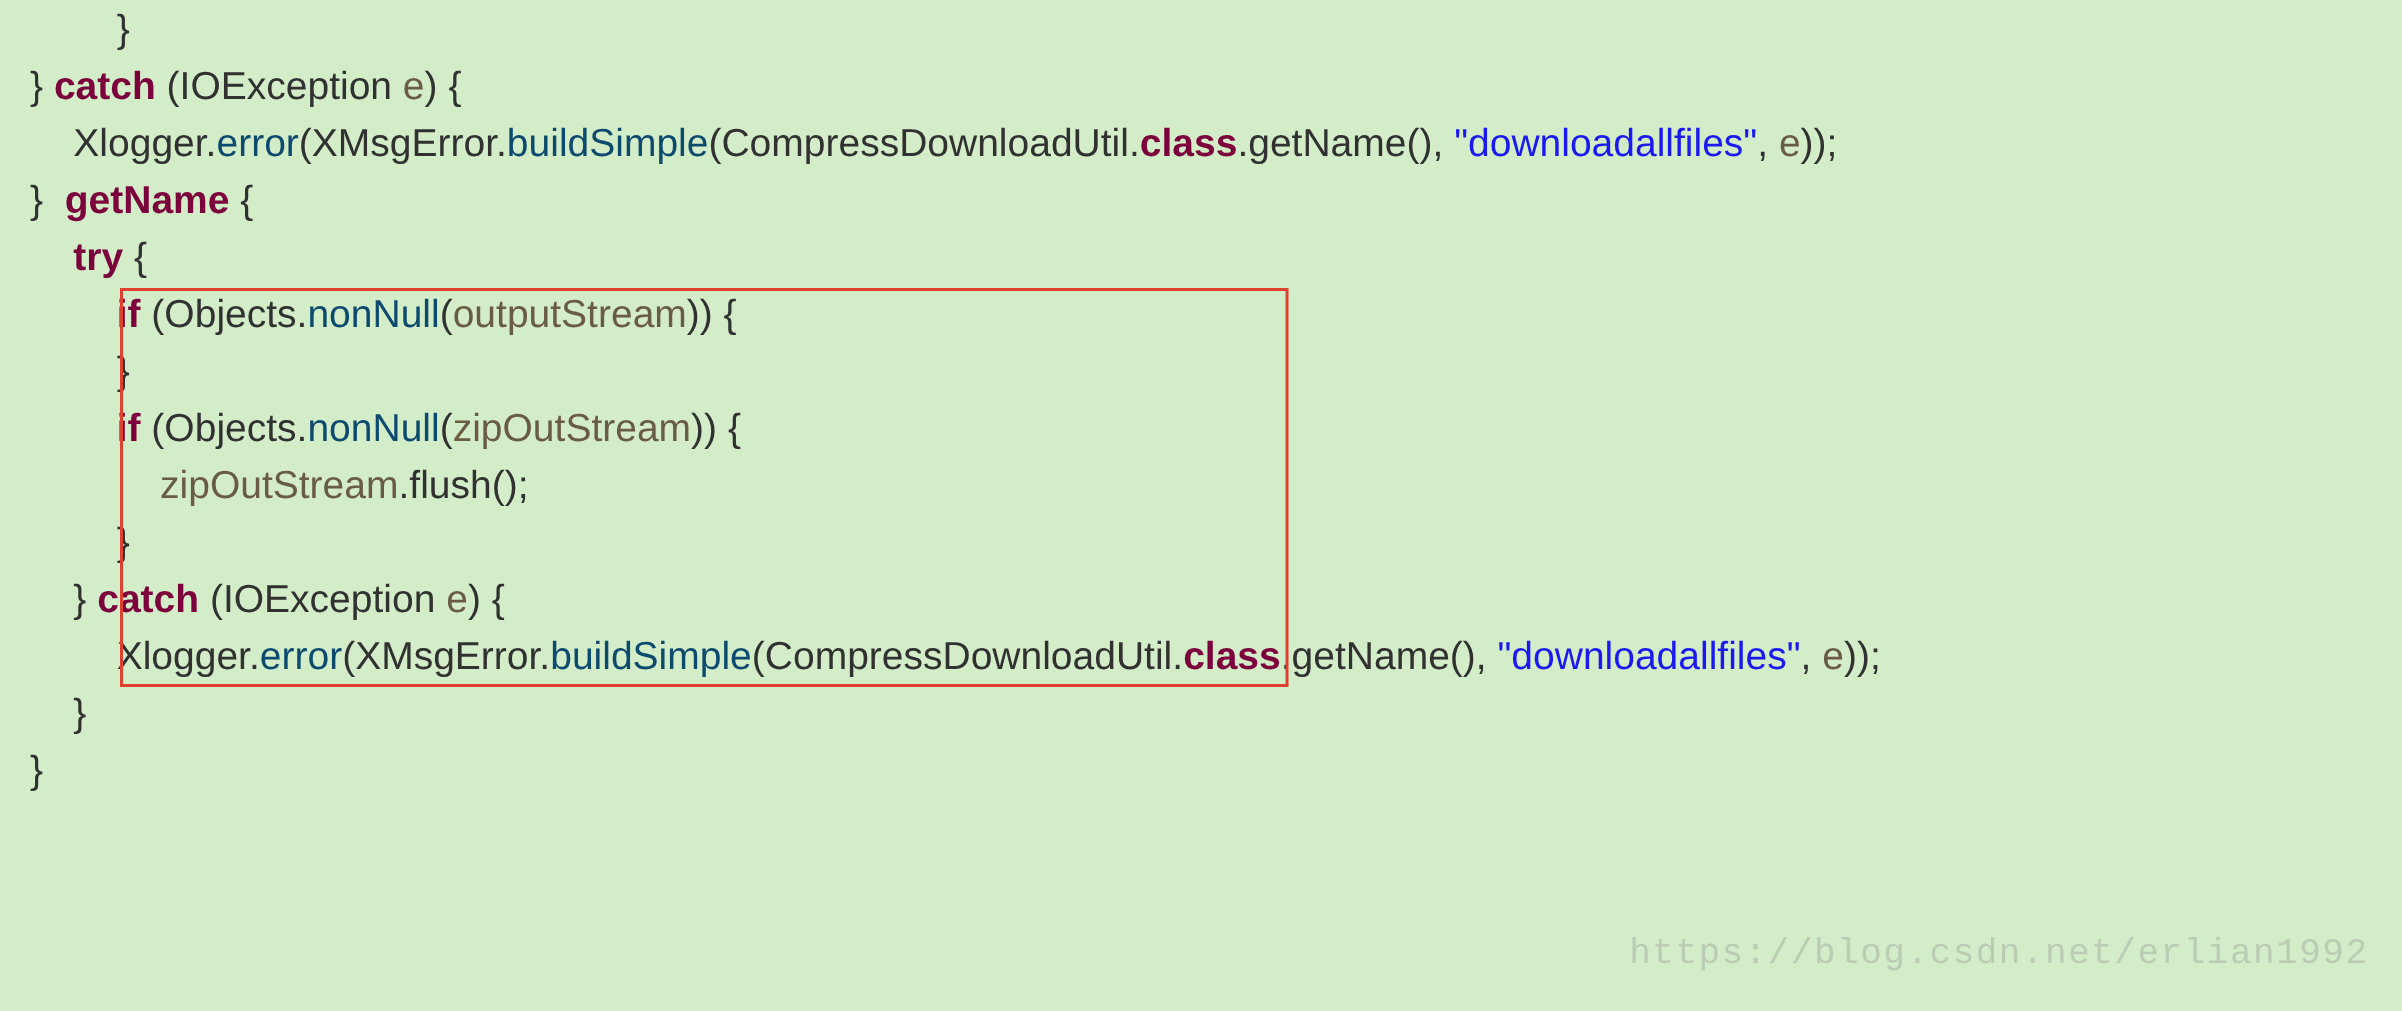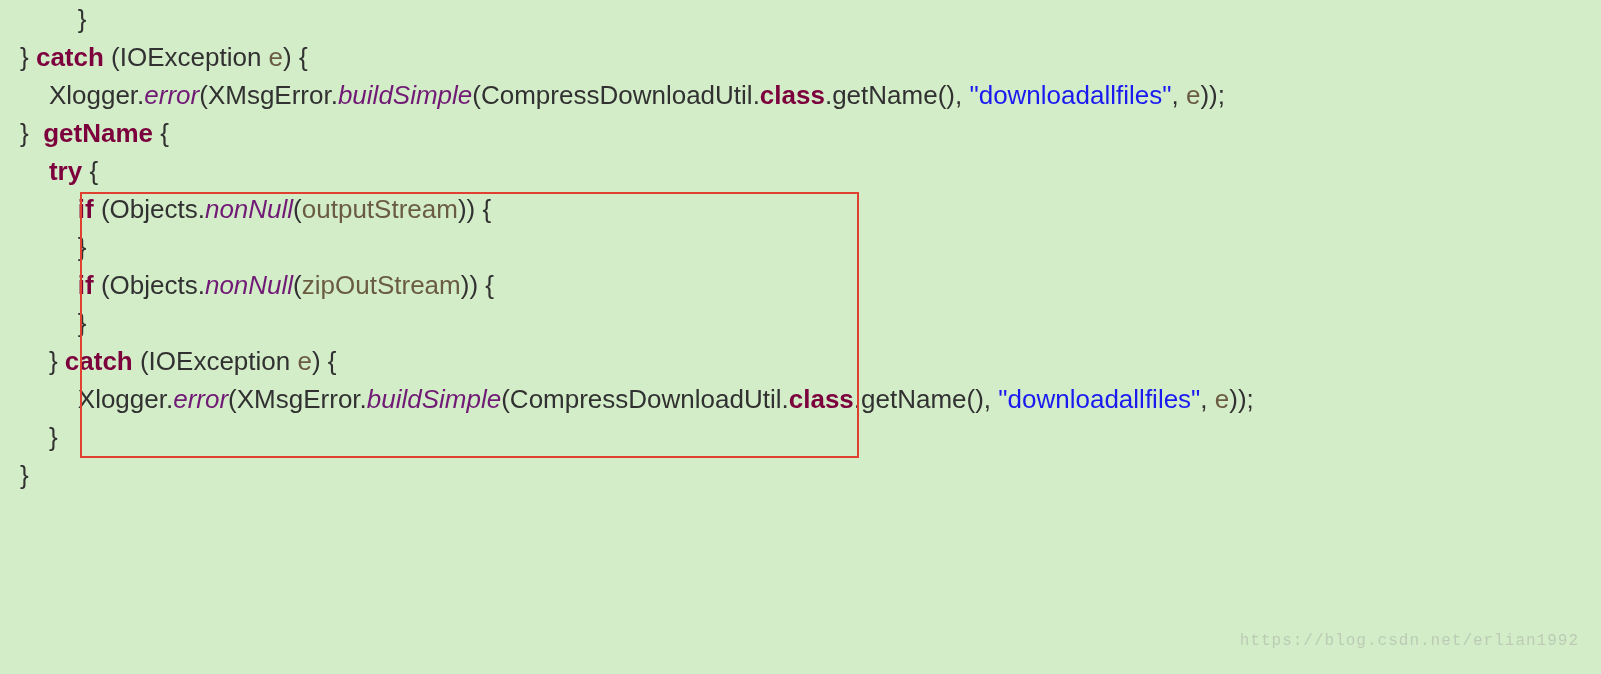--- a/index.html
+++ b/index.html
@@ -21,39 +21,39 @@
     box-sizing: border-box;
   }
   .line {
     white-space: pre;
     line-height: 38px;
     color: #313131;
     padding-left: 20px;
     letter-spacing: 0px;
   }
   .kw   { color: #7c003c; font-weight: 700; text-align: right; }       
-  .itm  { font-style: italic; color: #701a75; }                         
+  .itm  { color: #0c4a6e; }                         
   .str  { color: #1a1af0; }                         
   .lvar { color: #6a5c42; }
   .red-box {
     position: absolute;
     left: 80px;
     top: 192px;
     width: 775px;
     height: 262px;
     border: 2px solid #e04030;
     pointer-events: none;
   }
   .watermark {
     position: absolute;
     right: 22px;
     bottom: 24px;
     color: rgba(140,140,140,0.35);
     font-family: "Courier New", monospace;
-    font-size: 16px;
+    font-size: 24px;
     letter-spacing: 1px;
   }
 </style>
 </head>
 <body>
 
 <div class="code-surface">
 
   <div class="line"><span>        }</span></div>
 
@@ -65,20 +65,21 @@
 
   <div class="line"><span>    </span><span class="kw">try</span><span> {</span></div>
 
   <div class="line"><span>        </span><span class="kw">if</span><span> (Objects.</span><span class="itm">nonNull</span><span>(</span><span class="lvar">outputStream</span><span>)) {</span></div>
 
 
   <div class="line"><span>        }</span></div>
 
   <div class="line"><span>        </span><span class="kw">if</span><span> (Objects.</span><span class="itm">nonNull</span><span>(</span><span class="lvar">zipOutStream</span><span>)) {</span></div>
 
+  <div class="line"><span>            </span><span class="lvar">zipOutStream</span><span>.flush();</span></div>
 
 
   <div class="line"><span>        }</span></div>
 
   <div class="line"><span>    } </span><span class="kw">catch</span><span> (IOException </span><span class="lvar">e</span><span>) {</span></div>
 
   <div class="line"><span>        Xlogger.</span><span class="itm">error</span><span>(XMsgError.</span><span class="itm">buildSimple</span><span>(CompressDownloadUtil.</span><span class="kw">class</span><span>.getName(), </span><span class="str">"downloadallfiles"</span><span>, </span><span class="lvar">e</span><span>));</span></div>
 
   <div class="line"><span>    }</span></div>
 

